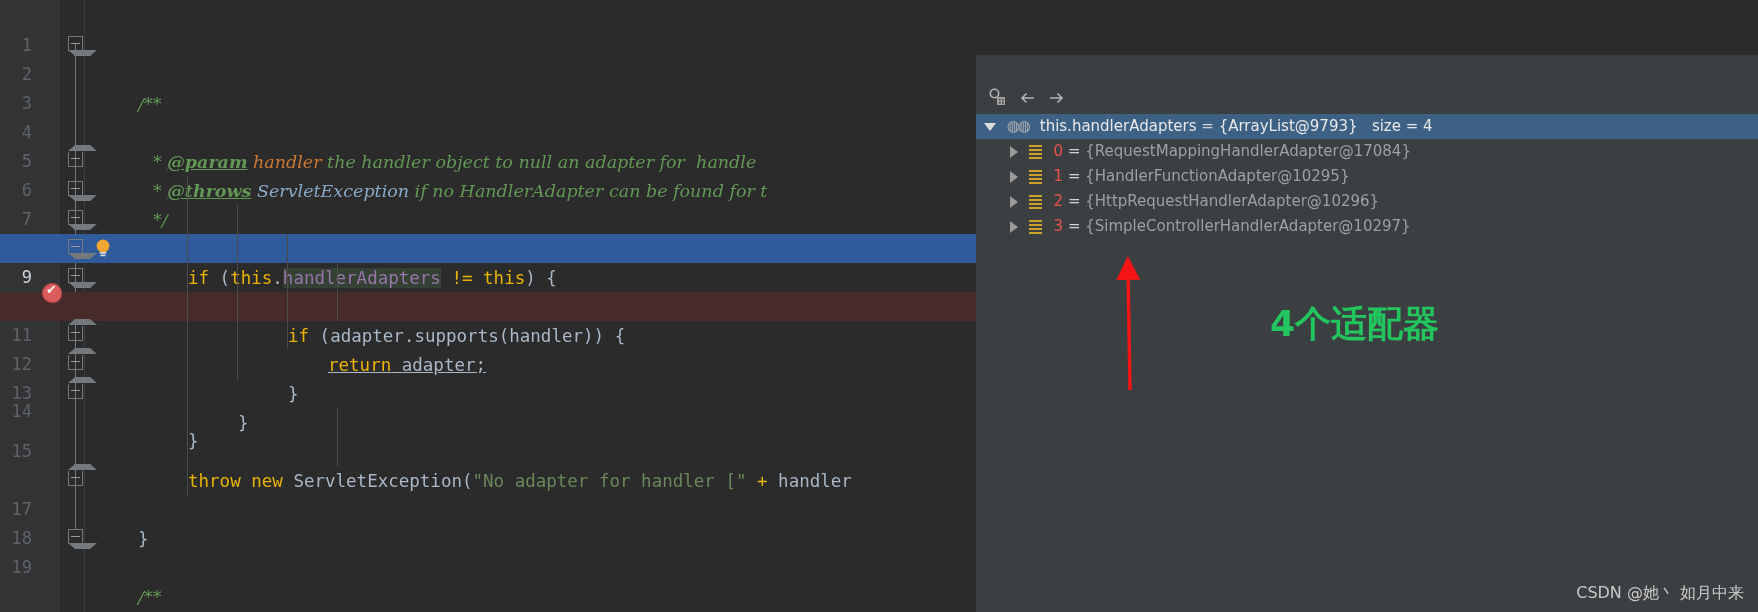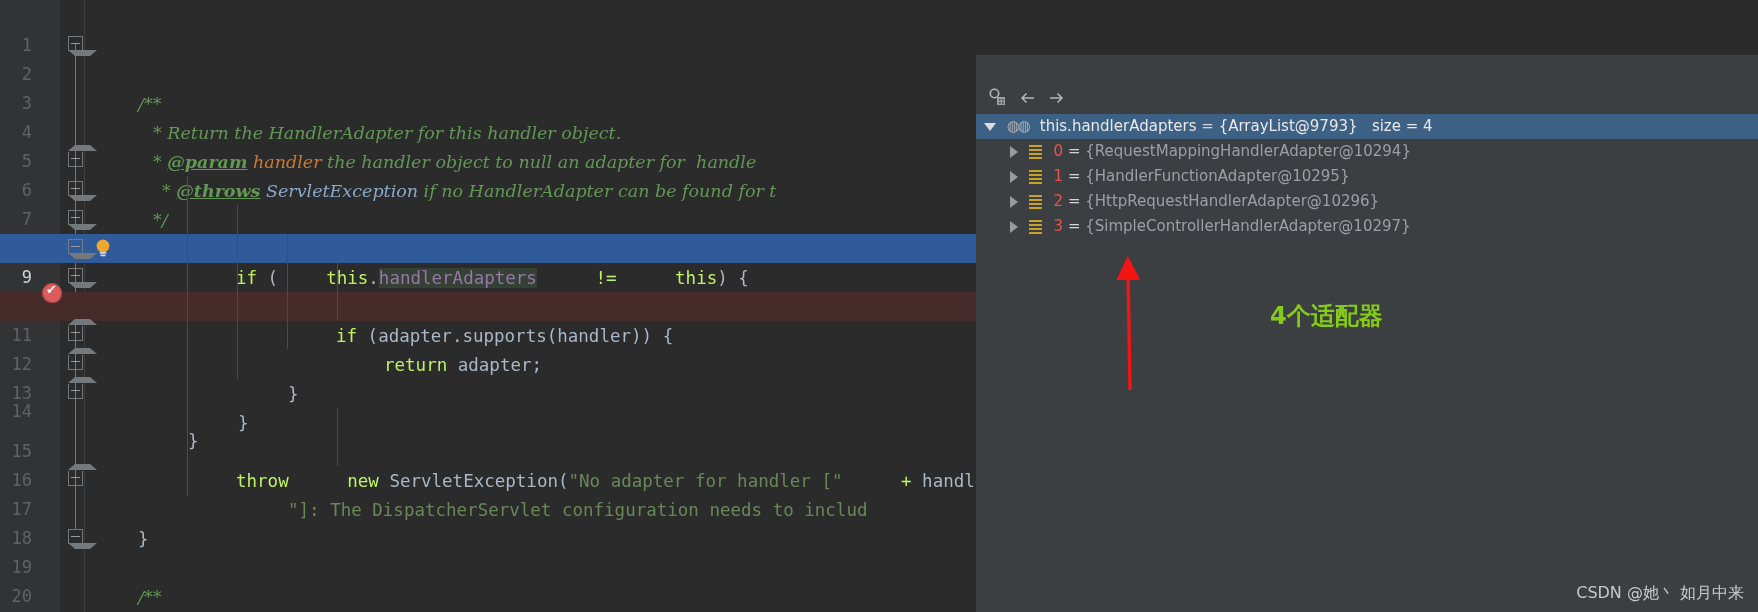--- a/index.html
+++ b/index.html
@@ -33,21 +33,21 @@
     position:absolute;left:-8px;width:40px;text-align:right;
     color:#606366;font-size:17px;font-family:"DejaVu Sans Mono","Liberation Mono",monospace;
   }
   .codetxt{position:absolute;left:84px;}
 
   
   .hl-exec{background:#2f5b9b;}
   .hl-bp{background:#472a2a;}
 
   
-  .kw{color:#bef264;margin-left:48px;}
+  .kw{color:#eab308;}
   .type{color:#a9b7c6;}
   .mth{color:#ffc66d;}
   .fld{color:#9876aa;}
   .str{color:#6a8759;}
   .cmt{color:#629755;font-style:italic;font-family:"DejaVu Serif","Liberation Serif",serif;}
   .tag{color:#629755;font-style:italic;font-weight:bold;text-decoration:underline;font-family:"DejaVu Serif","Liberation Serif",serif;}
   .cmtparam{color:#cc7832;font-style:italic;font-family:"DejaVu Serif","Liberation Serif",serif;}
   .cmttype{color:#8aa9c9;font-style:italic;font-family:"DejaVu Serif","Liberation Serif",serif;}
   .plain{color:#a9b7c6;}
   .ident-hl{background:#344134;}
@@ -140,21 +140,21 @@
   .idx{color:#e8554d;}
   .eq{color:#d4d4d4;}
   .val{color:#9aa0a6;}
   .nm{color:#e8e8e8;}
   .sz{color:#e8e8e8;}
 
   
   #anno-arrow{position:absolute;left:1100px;top:255px;width:60px;height:140px;pointer-events:none;}
   #anno-text{
     position:absolute;left:1270px;top:300px;
-    color:#84cc16;font-size:24px;font-weight:bold;
+    color:#22c55e;font-size:36px;font-weight:bold;
     font-family:"DejaVu Sans","Liberation Sans",sans-serif;
     white-space:nowrap;
   }
   #watermark{
     position:absolute;right:14px;bottom:8px;
     color:#c9c9c9;font-size:16px;
     font-family:"DejaVu Sans","Liberation Sans",sans-serif;
     white-space:nowrap;
   }
 </style>
@@ -174,31 +174,30 @@
       <span class="ln">1</span>
     </div>
 
     <div class="row" style="top:31px;">
       <span class="ln">2</span>
       <span class="codetxt" style="left:138px;"><span class="cmt">/**</span></span>
     </div>
 
     <div class="row" style="top:60px;">
       <span class="ln">3</span>
-      <span class="codetxt" style="left:153px;"><span class="cmt">*</span><span class="cmt"> Return the HandlerAdapter for this handler object.</span></span>
     </div>
 
     <div class="row" style="top:89px;">
       <span class="ln">4</span>
       <span class="codetxt" style="left:153px;"><span class="cmt">*</span><span class="cmt">&nbsp;</span><span class="tag">@param</span><span class="cmtparam"> handler</span><span class="cmt"> the handler object to null an adapter for</span><span class="cmt">  handle</span></span>
     </div>
 
     <div class="row" style="top:118px;">
       <span class="ln">5</span>
-      <span class="codetxt" style="left:162px;"><span class="cmt">*</span><span class="cmt">&nbsp;</span><span class="tag">@throws</span><span class="cmttype"> ServletException</span><span class="cmt"> if no HandlerAdapter can be found for t</span></span>
+      <span class="codetxt" style="left:153px;"><span class="cmt">*</span><span class="cmt">&nbsp;</span><span class="tag">@throws</span><span class="cmttype"> ServletException</span><span class="cmt"> if no HandlerAdapter can be found for t</span></span>
     </div>
 
     <div class="row" style="top:147px;">
       <span class="ln">6</span>
       <span class="codetxt" style="left:153px;"><span class="cmt">*/</span></span>
     </div>
 
     <div class="row" style="top:176px;">
       <span class="ln">7</span>
       <span class="codetxt" style="left:138px;"><span class="kw">protected</span><span class="plain"> </span><span class="type">HandlerAdapter</span><span class="plain"> </span><span class="mth">getHandlerAdapter</span><span class="plain">(Object handler)</span><span class="plain"> </span><span class="kw">throws</span><span class="plain"> </span><span class="type">S</span></span>
@@ -214,21 +213,21 @@
       <span class="codetxt" style="left:238px;"><span class="kw">for</span><span class="plain"> (</span><span class="type">HandlerAdapter</span><span class="plain"> </span><span class="plain">adapter</span><span class="plain"> : </span><span class="sel-gray"><span class="kw">this</span><span class="plain">.</span><span class="fld">handlerAdapters</span></span><span class="plain">) {</span></span>
     </div>
 
     <div class="row" style="top:263px;">
       <span class="ln">10</span>
       <span class="codetxt" style="left:288px;"><span class="kw">if</span><span class="plain"> (</span><span class="plain">adapter.supports(handler)</span><span class="plain">) {</span></span>
     </div>
 
     <div class="row hl-bp" style="top:292px;">
       <span class="ln">11</span>
-      <span class="codetxt" style="left:336px;"><span class="kw">return</span><span class="plain"> </span><span class="plain">adapter</span><span class="plain">;</span></span>
+      <span class="codetxt" style="left:328px;text-decoration:underline;"><span class="kw">return</span><span class="plain"> </span><span class="plain">adapter</span><span class="plain">;</span></span>
     </div>
 
     <div class="row" style="top:321px;">
       <span class="ln">12</span>
       <span class="codetxt" style="left:288px;"><span class="plain">}</span></span>
     </div>
 
     <div class="row" style="top:350px;">
       <span class="ln">13</span>
       <span class="codetxt" style="left:238px;"><span class="plain">}</span></span>
@@ -237,43 +236,35 @@
     <div class="row" style="top:368px;padding-left:19px;">
       <span class="ln">14</span>
       <span class="codetxt" style="left:188px;"><span class="plain">}</span></span>
     </div>
 
     <div class="row" style="top:408px;">
       <span class="ln">15</span>
       <span class="codetxt" style="left:188px;"><span class="kw">throw</span><span class="plain"> </span><span class="kw">new</span><span class="plain"> </span><span class="type">ServletException</span><span class="plain">(</span><span class="str">"No adapter for handler ["</span><span class="plain"> </span><span class="kw">+</span><span class="plain"> </span><span class="plain">handler</span></span>
     </div>
 
-    <div class="row" style="top:437px;">
-      <span class="ln">16</span>
-      <span class="codetxt" style="left:288px;"><span class="str">"]: The DispatcherServlet configuration needs to includ</span></span>
-    </div>
 
     <div class="row" style="top:466px;">
       <span class="ln">17</span>
       <span class="codetxt" style="left:138px;"><span class="plain">}</span></span>
     </div>
 
     <div class="row" style="top:495px;">
       <span class="ln">18</span>
     </div>
 
     <div class="row" style="top:524px;">
       <span class="ln">19</span>
       <span class="codetxt" style="left:138px;"><span class="cmt">/**</span></span>
     </div>
 
-    <div class="row" style="top:553px;">
-      <span class="ln">20</span>
-      <span class="codetxt" style="left:153px;"></span>
-    </div>
 
     <div class="guide" style="left:187px;top:176px;height:320px;"></div>
     <div class="guide" style="left:237px;top:205px;height:175px;"></div>
     <div class="guide" style="left:287px;top:234px;height:115px;"></div>
     <div class="guide" style="left:337px;top:263px;height:58px;"></div>
     <div class="guide" style="left:337px;top:408px;height:58px;"></div>
 
     <div class="fold start" style="top:36px;"></div>
     <div class="fold end" style="top:152px;"></div>
     <div class="fold start" style="top:181px;"></div>
@@ -332,21 +323,21 @@
       <span class="eq"> </span><span class="eq">=</span><span class="eq"> </span>
       <span class="nm">{ArrayList@9793}</span>
       <span class="sz">&nbsp;&nbsp;</span><span class="sz">size = 4</span>
     </div>
 
     <div class="tree-row" style="padding-left:34px;">
       <span class="tw right"></span>
       <span class="ic-list"><i style="top:0"></i><i style="top:4px"></i><i style="top:8px"></i><i style="top:12px"></i></span>
       <span class="idx">0</span>
       <span class="eq"> </span><span class="eq">=</span><span class="eq"> </span>
-      <span class="val">{RequestMappingHandlerAdapter@10294}</span>
+      <span class="val">{RequestMappingHandlerAdapter@17084}</span>
     </div>
 
     <div class="tree-row" style="padding-left:34px;">
       <span class="tw right"></span>
       <span class="ic-list"><i style="top:0"></i><i style="top:4px"></i><i style="top:8px"></i><i style="top:12px"></i></span>
       <span class="idx">1</span>
       <span class="eq"> </span><span class="eq">=</span><span class="eq"> </span>
       <span class="val">{HandlerFunctionAdapter@10295}</span>
     </div>
 

